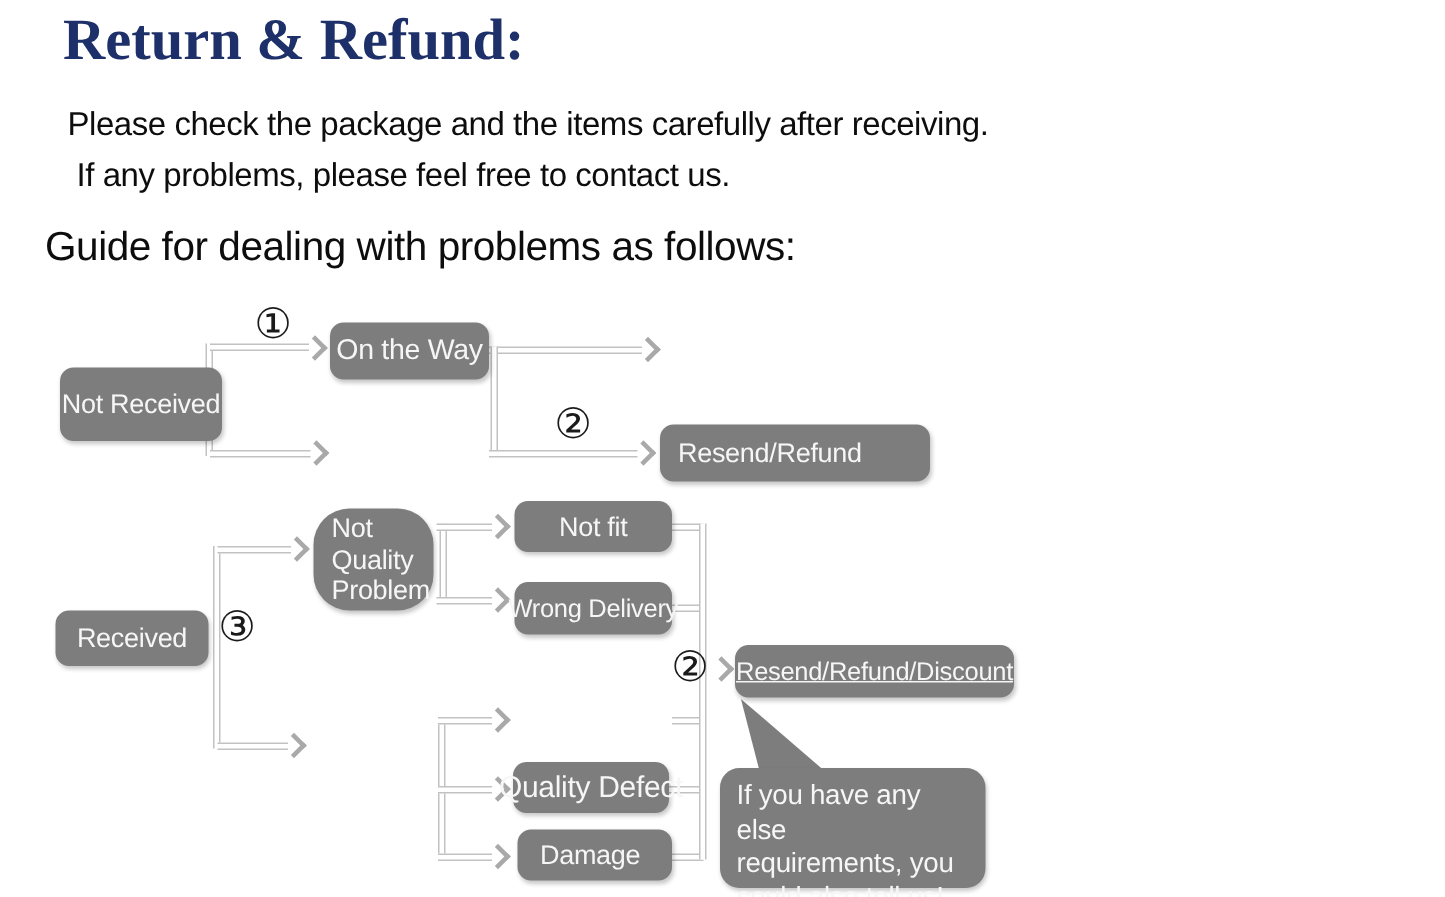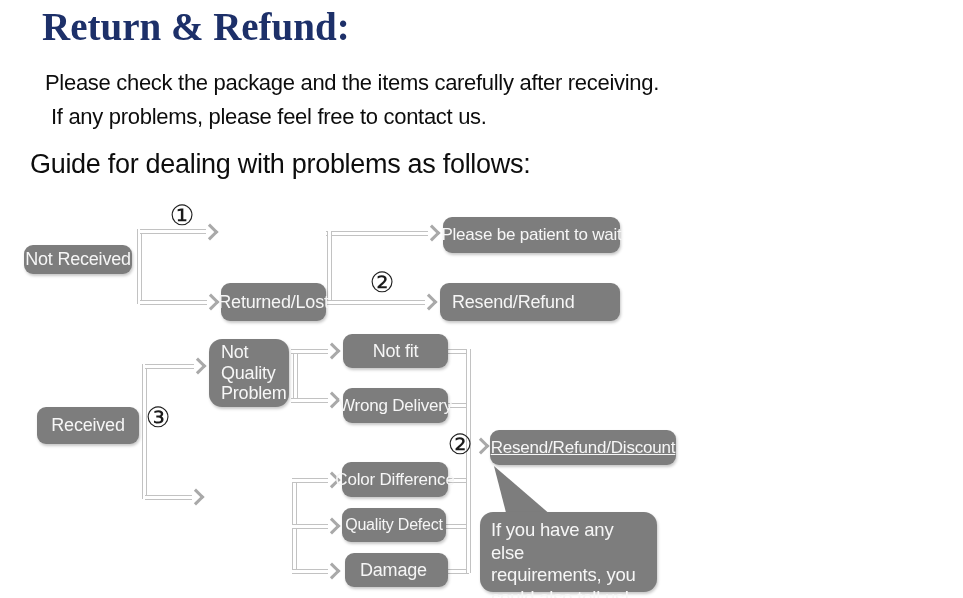--- a/index.html
+++ b/index.html
@@ -23,21 +23,21 @@
     position:absolute; left:30px; top:149px; margin:0; color:var(--ink);
     font-size:27px; font-weight:normal; letter-spacing:-0.3px; white-space:nowrap;
   }
   .node{
     position:absolute; background:var(--box_bg); color:var(--box_text);
     border-radius:9px; display:flex; align-items:center; justify-content:center;
     font-size:18px; letter-spacing:-0.2px; white-space:nowrap;
     box-shadow:1px 2px 3px rgba(0,0,0,0.22); box-sizing:border-box; text-align:center;
   }
   .node.al{justify-content:flex-start; padding-left:12px; text-align:left;}
-  .node.multi{white-space:normal; line-height:1.15; border-radius:13px;}
+  .node.multi{white-space:normal; line-height:1.15; border-radius:24px;}
   .hline{position:absolute; height:3px; border-top:1px solid var(--line); border-bottom:1px solid var(--line); background:#fff;}
   .vline{position:absolute; width:3px; border-left:1px solid var(--line); border-right:1px solid var(--line); background:#fff;}
   .chev{position:absolute; width:12px; height:12px; border-top:3px solid var(--arrow); border-right:3px solid var(--arrow); transform:rotate(45deg); box-sizing:border-box;}
   .marker{position:absolute; width:30px; font-size:28px; color:#1a1a1a; text-align:center; line-height:1;}
   .bubble{
     position:absolute; left:480px; top:512px; width:177px; height:80px;
     background:var(--box_bg); color:var(--box_text); border-radius:13px;
     font-size:18.5px; line-height:1.22; padding:7px 20px 6px 11px; box-sizing:border-box;
     letter-spacing:-0.2px; box-shadow:1px 2px 3px rgba(0,0,0,0.22);
   }
@@ -61,23 +61,22 @@
   <div class="hline" style="left:140px; top:229px; width:66px;"></div>
   <div class="hline" style="left:140px; top:300px; width:67px;"></div>
   <div class="hline" style="left:326px; top:231px; width:102px;"></div>
   <div class="vline" style="left:327px; top:231px; height:71px;"></div>
   <div class="hline" style="left:326px; top:300px; width:99px;"></div>
   <div class="chev" style="left:204px; top:226px;"></div>
   <div class="chev" style="left:205px; top:296px;"></div>
   <div class="chev" style="left:426px; top:227px;"></div>
   <div class="chev" style="left:423px; top:296px;"></div>
 
-  <div class="node" style="left:24px; top:245px; width:108px; height:29px;">Not Received</div>
-  <div class="node" style="left:221px; top:283px; width:105px; height:38px;">Returned/Lost</div>
-  <div class="node" style="left:443px; top:217px; width:177px; height:36px; font-size:17px;">Please be patient to wait</div>
+  <div class="node" style="left:40px; top:245px; width:108px; height:49px;">Not Received</div>
+  <div class="node" style="left:220px; top:215px; width:106px; height:38px; font-size:19px;">On the Way</div>
   <div class="node al" style="left:440px; top:283px; width:180px; height:38px;">Resend/Refund</div>
 
   <div class="marker" style="left:167px; top:202px;">①</div>
   <div class="marker" style="left:367px; top:269px;">②</div>
 
   <div class="vline" style="left:142px; top:364px; height:135px;"></div>
   <div class="hline" style="left:145px; top:364px; width:49px;"></div>
   <div class="hline" style="left:145px; top:495px; width:47px;"></div>
   <div class="chev" style="left:192px; top:360px;"></div>
   <div class="chev" style="left:190px; top:491px;"></div>
@@ -101,22 +100,21 @@
   <div class="hline" style="left:448px; top:478px; width:21px;"></div>
   <div class="hline" style="left:446px; top:524px; width:23px;"></div>
   <div class="hline" style="left:448px; top:569px; width:21px;"></div>
   <div class="vline" style="left:466px; top:349px; height:224px;"></div>
   <div class="chev" style="left:475px; top:440px;"></div>
 
   <div class="node" style="left:37px; top:407px; width:102px; height:37px;">Received</div>
   <div class="node al multi" style="left:209px; top:339px; width:80px; height:68px;">Not Quality Problem</div>
   <div class="node" style="left:343px; top:334px; width:105px; height:34px;">Not fit</div>
   <div class="node" style="left:343px; top:388px; width:105px; height:35px; font-size:17px;">Wrong Delivery</div>
-  <div class="node" style="left:342px; top:462px; width:106px; height:35px; font-size:17px;">Color Difference</div>
-  <div class="node" style="left:342px; top:508px; width:104px; height:34px; font-size:16px;">Quality Defect</div>
+  <div class="node" style="left:342px; top:508px; width:104px; height:34px; font-size:20px;">Quality Defect</div>
   <div class="node al" style="left:345px; top:553px; width:103px; height:34px; padding-left:15px;">Damage</div>
   <div class="node" style="left:490px; top:430px; width:186px; height:35px; font-size:17px;text-decoration:underline;">Resend/Refund/Discount</div>
 
   <div class="marker" style="left:143px; top:404px;">③</div>
   <div class="marker" style="left:445px; top:431px;">②</div>
 
   <div class="bubble-tail"></div>
   <div class="bubble">If you have any else requirements, you could also tell us!</div>
 
 </div>

